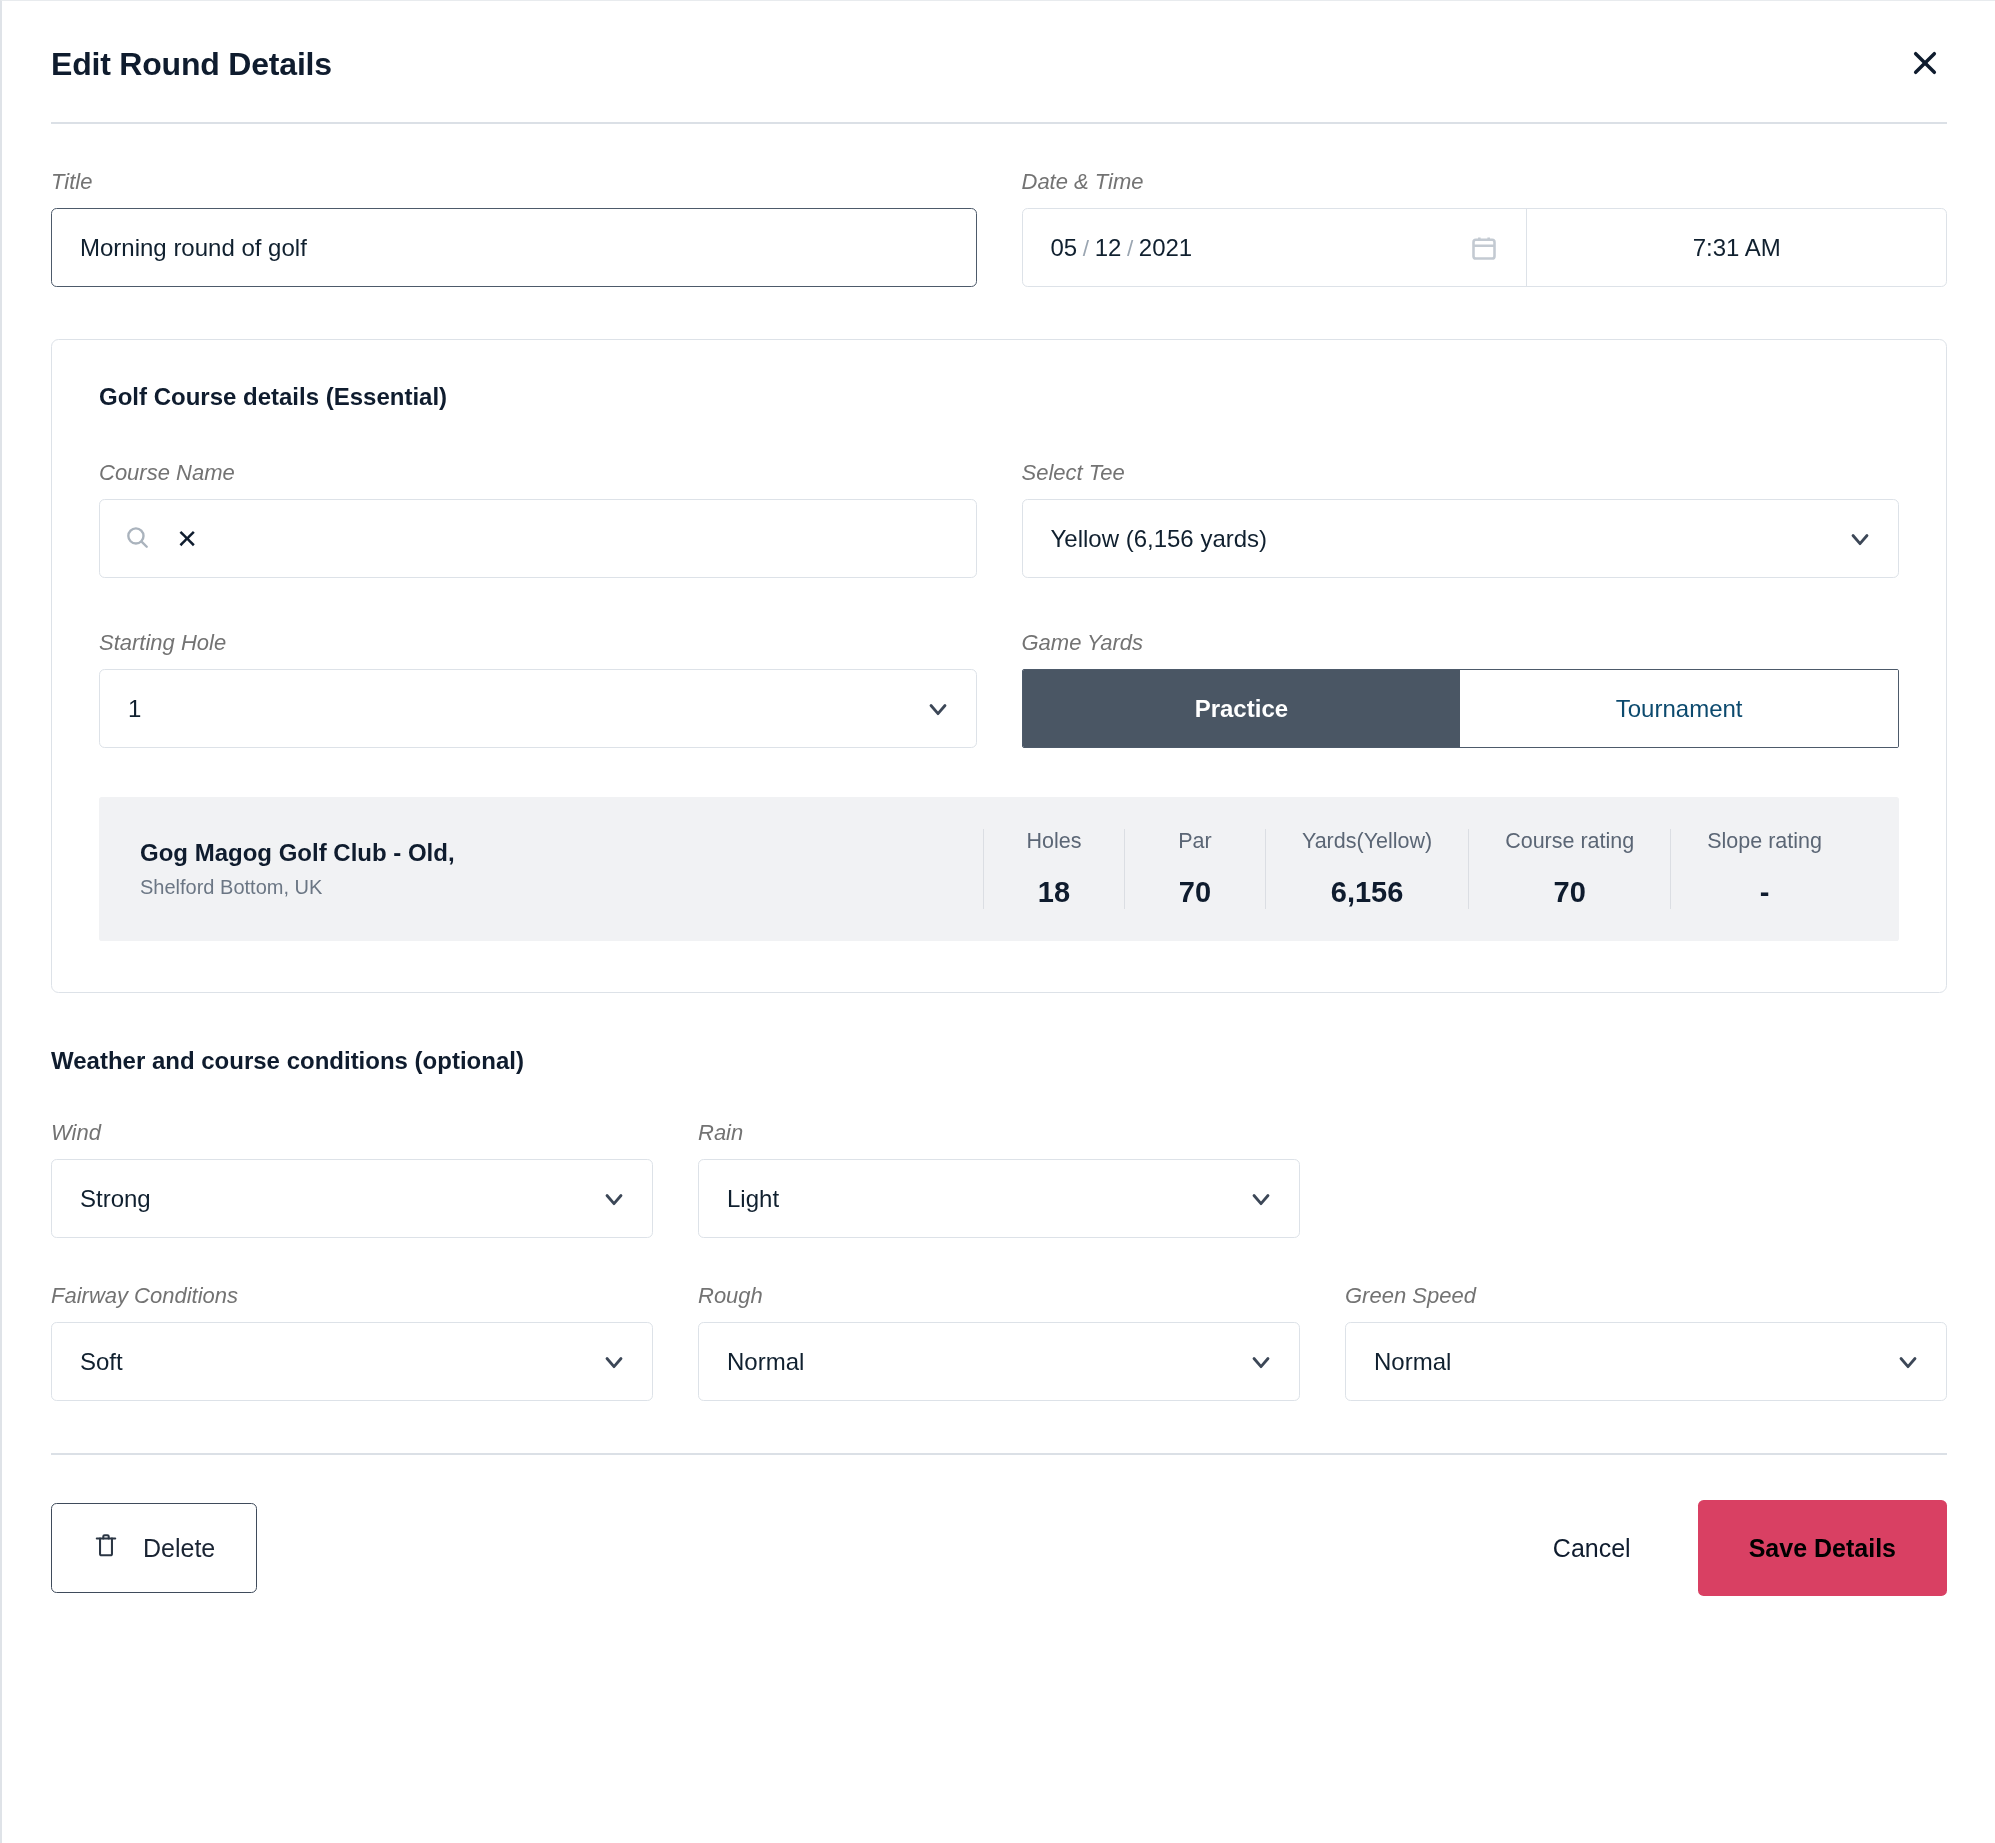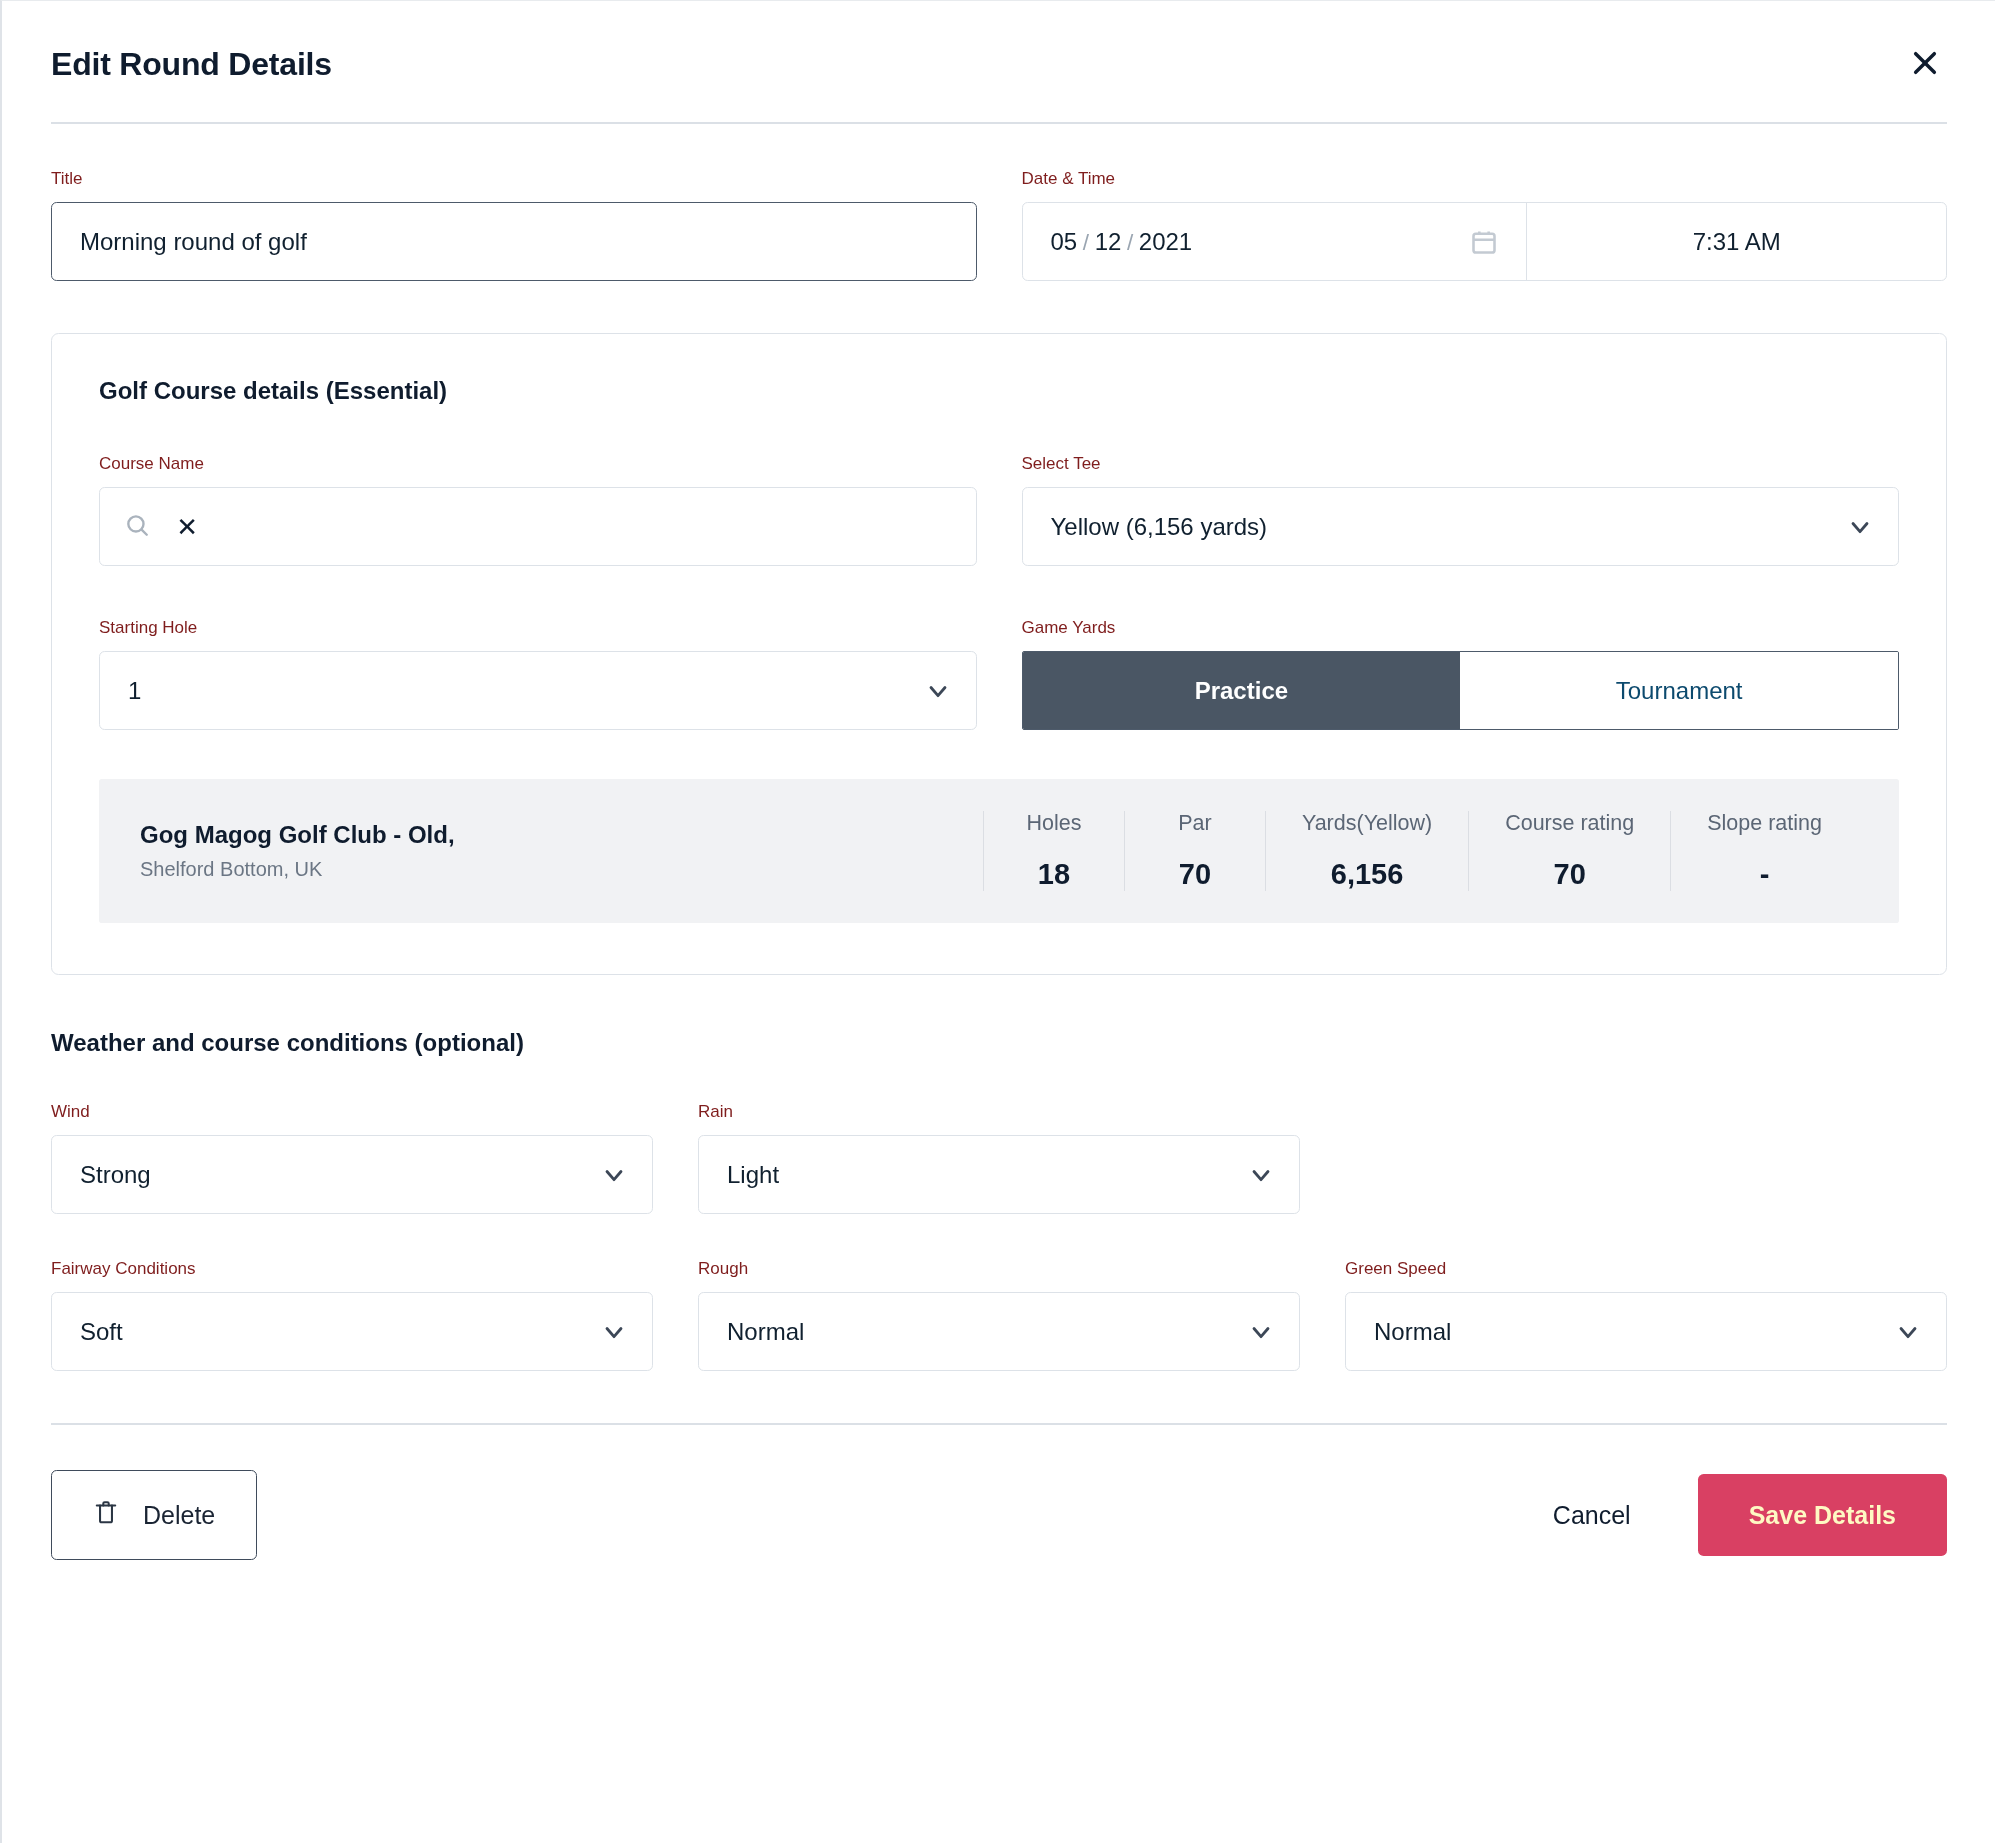--- a/index.html
+++ b/index.html
@@ -44,24 +44,25 @@
   .close-btn svg { display:block; }
 
   .header-rule {
     height: 1.9px;
     background: #dbe0e6;
     margin-top: 37px;
   }
 
   
   .field-label {
-    font-size: 17px;
-    color: #7f1d1d;
+    font-size: 22px;
+    color: #737373;
     margin-bottom: 13px;
     display: block;
+    font-style: italic;
   }
   .input-box {
     height: 79px;
     border: 1.9px solid #dde2e8;
     border-radius: 5.6px;
     background: #fff;
     display: flex;
     align-items: center;
     padding: 0 28px;
     font-size: 24px;
@@ -284,26 +285,26 @@
   }
   .cancel-btn {
     font-size: 25px;
     color: #0f1c2e;
     background: none;
     border: none;
     cursor: pointer;
     font-family: inherit;
   }
   .save-btn {
-    height: 82px;
+    height: 96px;
     padding: 0 51px;
     border: none;
     border-radius: 5.6px;
     background: #d94063;
-    color: #fef9c3;
+    color: #000000;
     font-size: 25px;
     font-weight: bold;
     cursor: pointer;
     font-family: inherit;
   }
 </style>
 </head>
 <body>
 
 <div class="modal">

